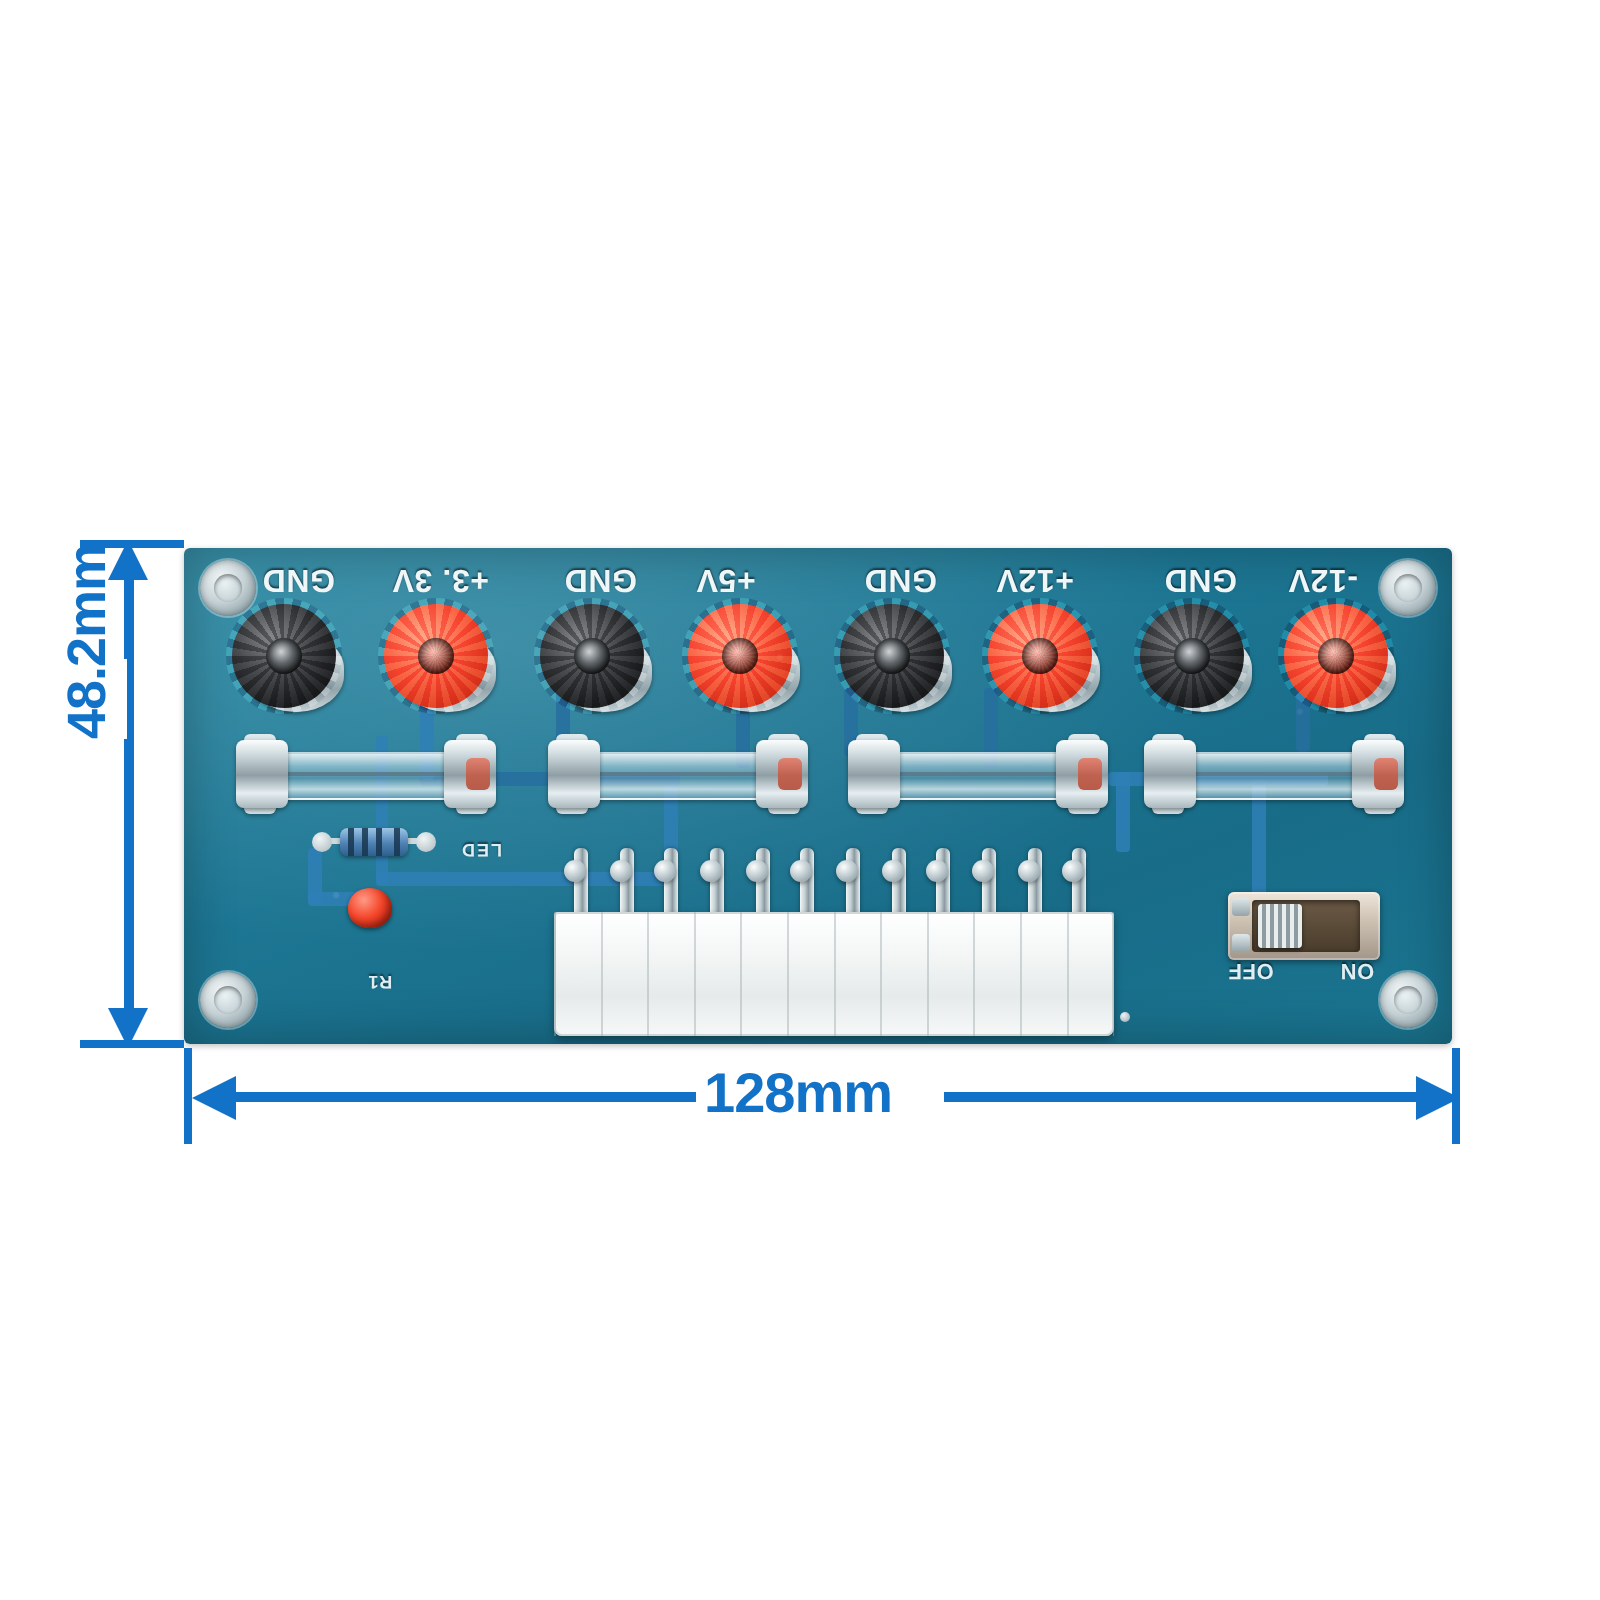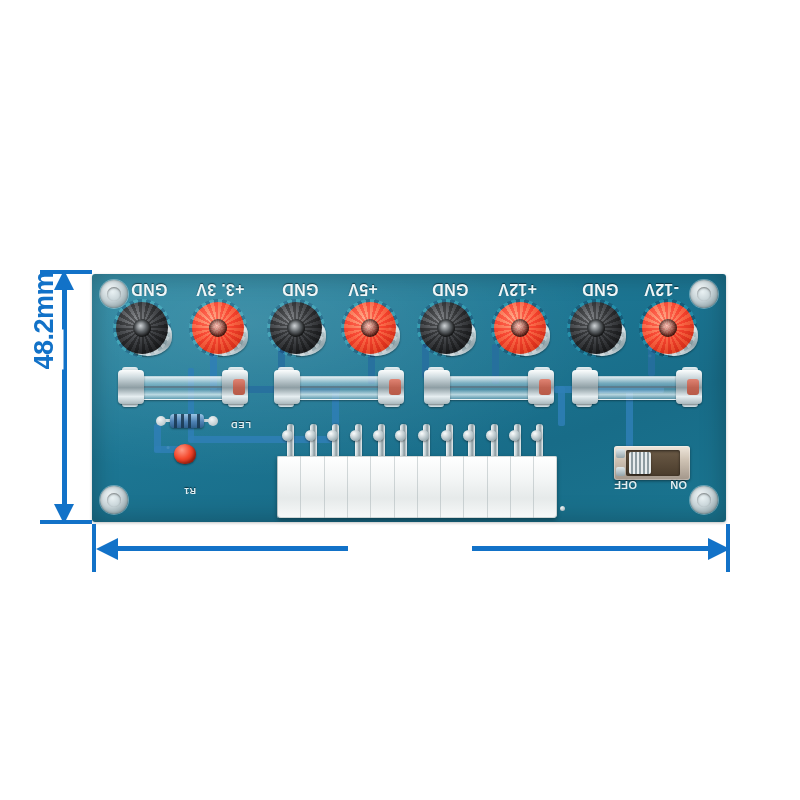--- a/index.html
+++ b/index.html
@@ -490,14 +490,15 @@
   <div id="v-arrow-up"></div>
   <div id="v-arrow-dn"></div>
   <div class="dim-text" id="v-text">48.2mm</div>
 
   <div class="dim-line" id="h-ext-left"></div>
   <div class="dim-line" id="h-ext-right"></div>
   <div class="dim-line" id="h-shaft-l"></div>
   <div class="dim-line" id="h-shaft-r"></div>
   <div id="h-arrow-l"></div>
   <div id="h-arrow-r"></div>
+  <div class="dim-text" id="h-text">128mm</div>
 
 </div>
 
 </body></html>

